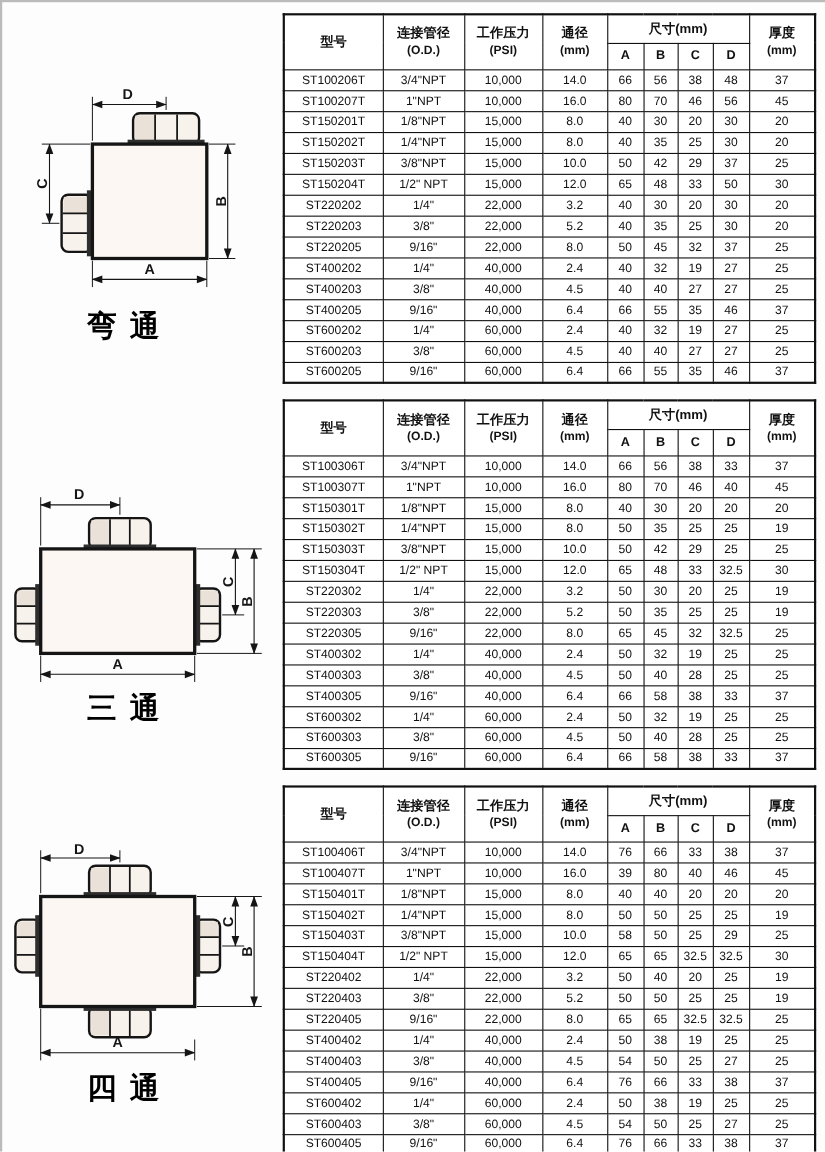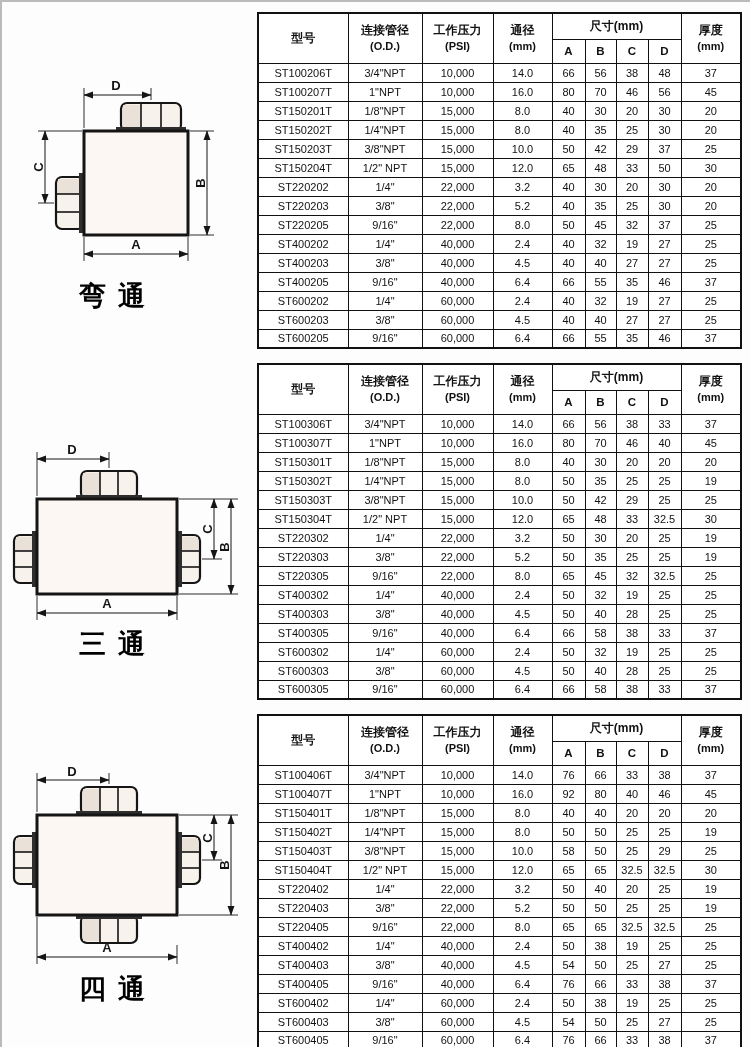--- a/index.html
+++ b/index.html
@@ -671,21 +671,21 @@
               <td>66</td>
               <td>33</td>
               <td>38</td>
               <td>37</td>
             </tr>
             <tr>
               <td>ST100407T</td>
               <td>1"NPT</td>
               <td>10,000</td>
               <td>16.0</td>
-              <td>92</td>
+              <td>39</td>
               <td>80</td>
               <td>40</td>
               <td>46</td>
               <td>45</td>
             </tr>
             <tr>
               <td>ST150401T</td>
               <td>1/8"NPT</td>
               <td>15,000</td>
               <td>8.0</td>

